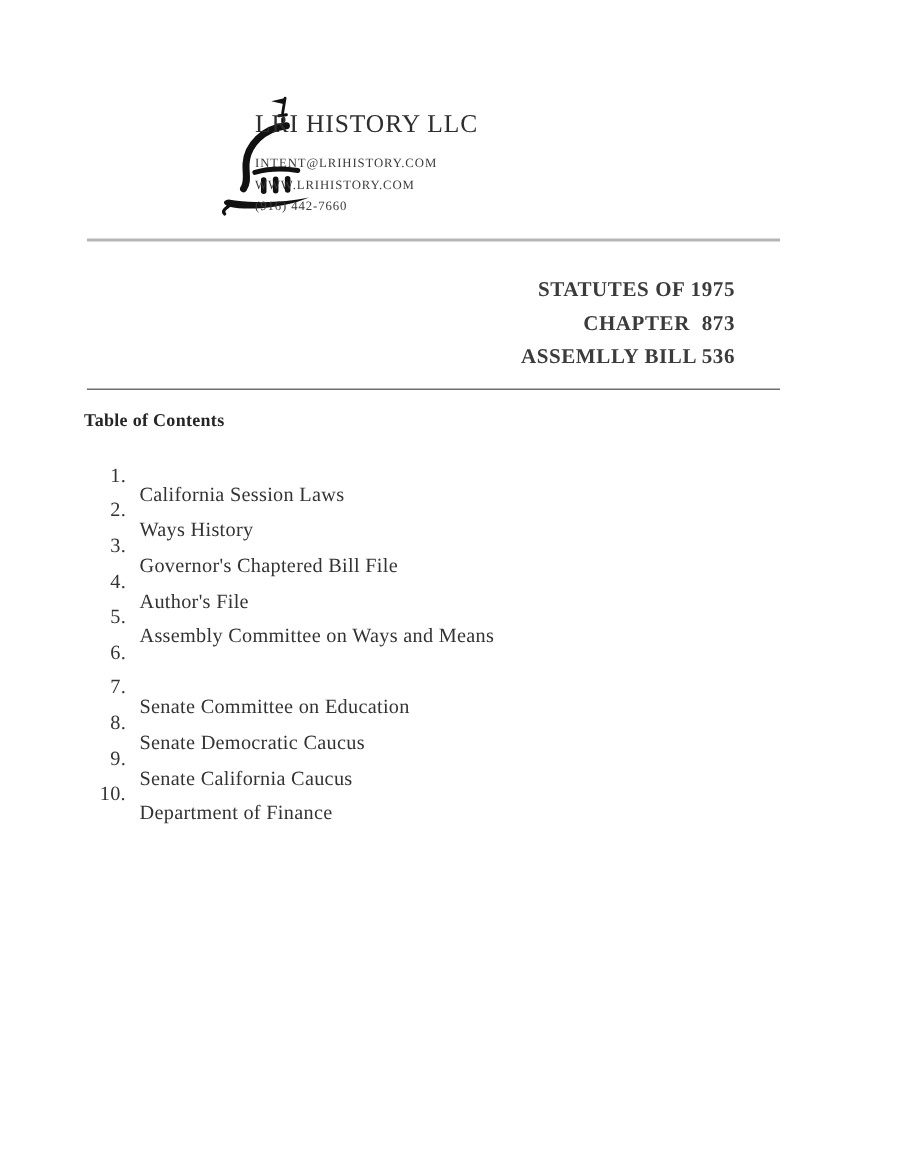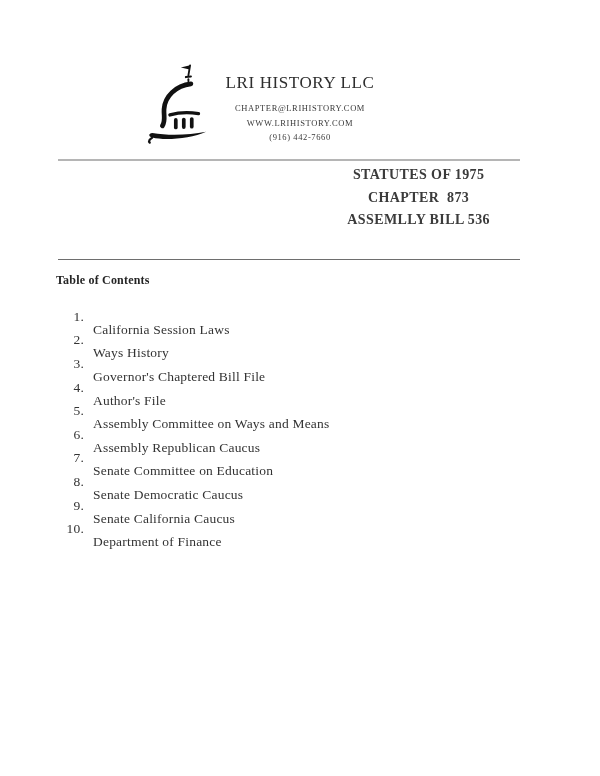--- a/index.html
+++ b/index.html
@@ -20,21 +20,20 @@
     left: 140px;
     top: 62px;
     width: 80px;
     height: 84px;
   }
   .header-text {
     position: absolute;
     left: 170px;
     top: 72px;
     width: 260px;
-    text-align: center;
   }
   .company-name {
     font-size: 17px;
     letter-spacing: 0.6px;
     color: #2e2e2e;
     line-height: 22px;
   }
   .contact-line {
     font-size: 8.5px;
     letter-spacing: 0.6px;
@@ -58,22 +57,22 @@
     top: 259px;
     width: 462px;
     height: 1px;
     background: #6e6e6e;
   }
 
   
   .reference {
     position: absolute;
     right: 110px;
-    top: 164px;
-    text-align: center;
+    top: 183px;
+    text-align: right;
   }
   .ref-line {
     font-size: 14px;
     font-weight: bold;
     letter-spacing: 0.4px;
     color: #3b3b3b;
     line-height: 22.5px;
     white-space: pre; 
   }
 
@@ -138,21 +137,21 @@
       <path d="M59 68 L59 77" stroke-width="4.4"></path>
 
       <path d="M76 83 C58 91 28 94 12 90 C7 88.5 7.5 85 12 84.5 C32 88 56 87 76 83 Z" fill="#111111" stroke="none"></path>
       <path d="M12 90 C9 92 7 94 9 96" stroke-width="2.6"></path>
     </g>
   </svg>
 
   <div class="header-text">
     <div class="company-name">LRI HISTORY LLC</div>
     <div class="contact-block">
-      <div class="contact-line">CHAPTER@LRIHISTORY.COM</div>
+      <div class="contact-line">INTENT@LRIHISTORY.COM</div>
       <div class="contact-line">WWW.LRIHISTORY.COM</div>
       <div class="contact-line">(916) 442-7660</div>
     </div>
   </div>
 
   <div class="rule-light"></div>
 
   <div class="reference">
     <div class="ref-line">STATUTES OF 1975</div>
     <div class="ref-line">CHAPTER  873</div>
@@ -179,21 +178,20 @@
     <li class="toc-item">
       <span class="toc-num">4.</span>
       <span class="toc-label">Author's File</span>
     </li>
     <li class="toc-item">
       <span class="toc-num">5.</span>
       <span class="toc-label">Assembly Committee on Ways and Means</span>
     </li>
     <li class="toc-item">
       <span class="toc-num">6.</span>
-      <span class="toc-label">Assembly Republican Caucus</span>
     </li>
     <li class="toc-item">
       <span class="toc-num">7.</span>
       <span class="toc-label">Senate Committee on Education</span>
     </li>
     <li class="toc-item">
       <span class="toc-num">8.</span>
       <span class="toc-label">Senate Democratic Caucus</span>
     </li>
     <li class="toc-item">

